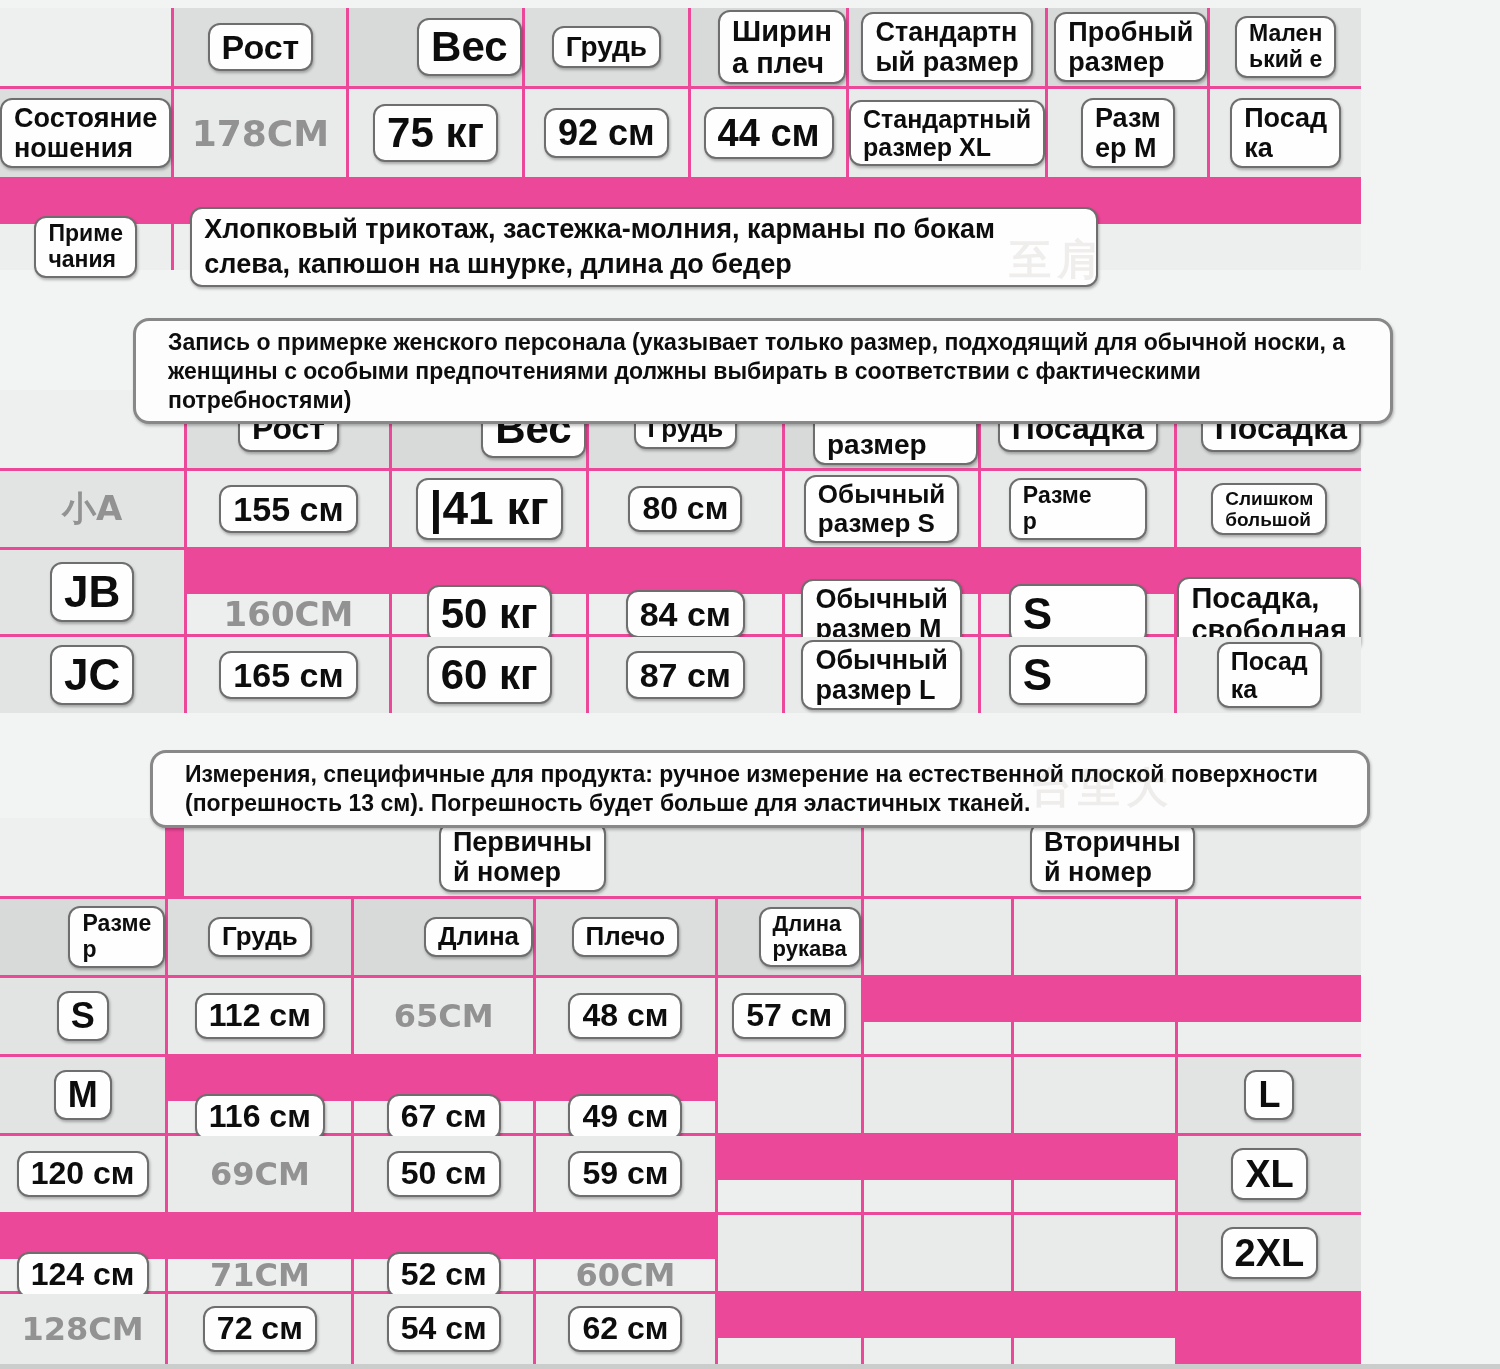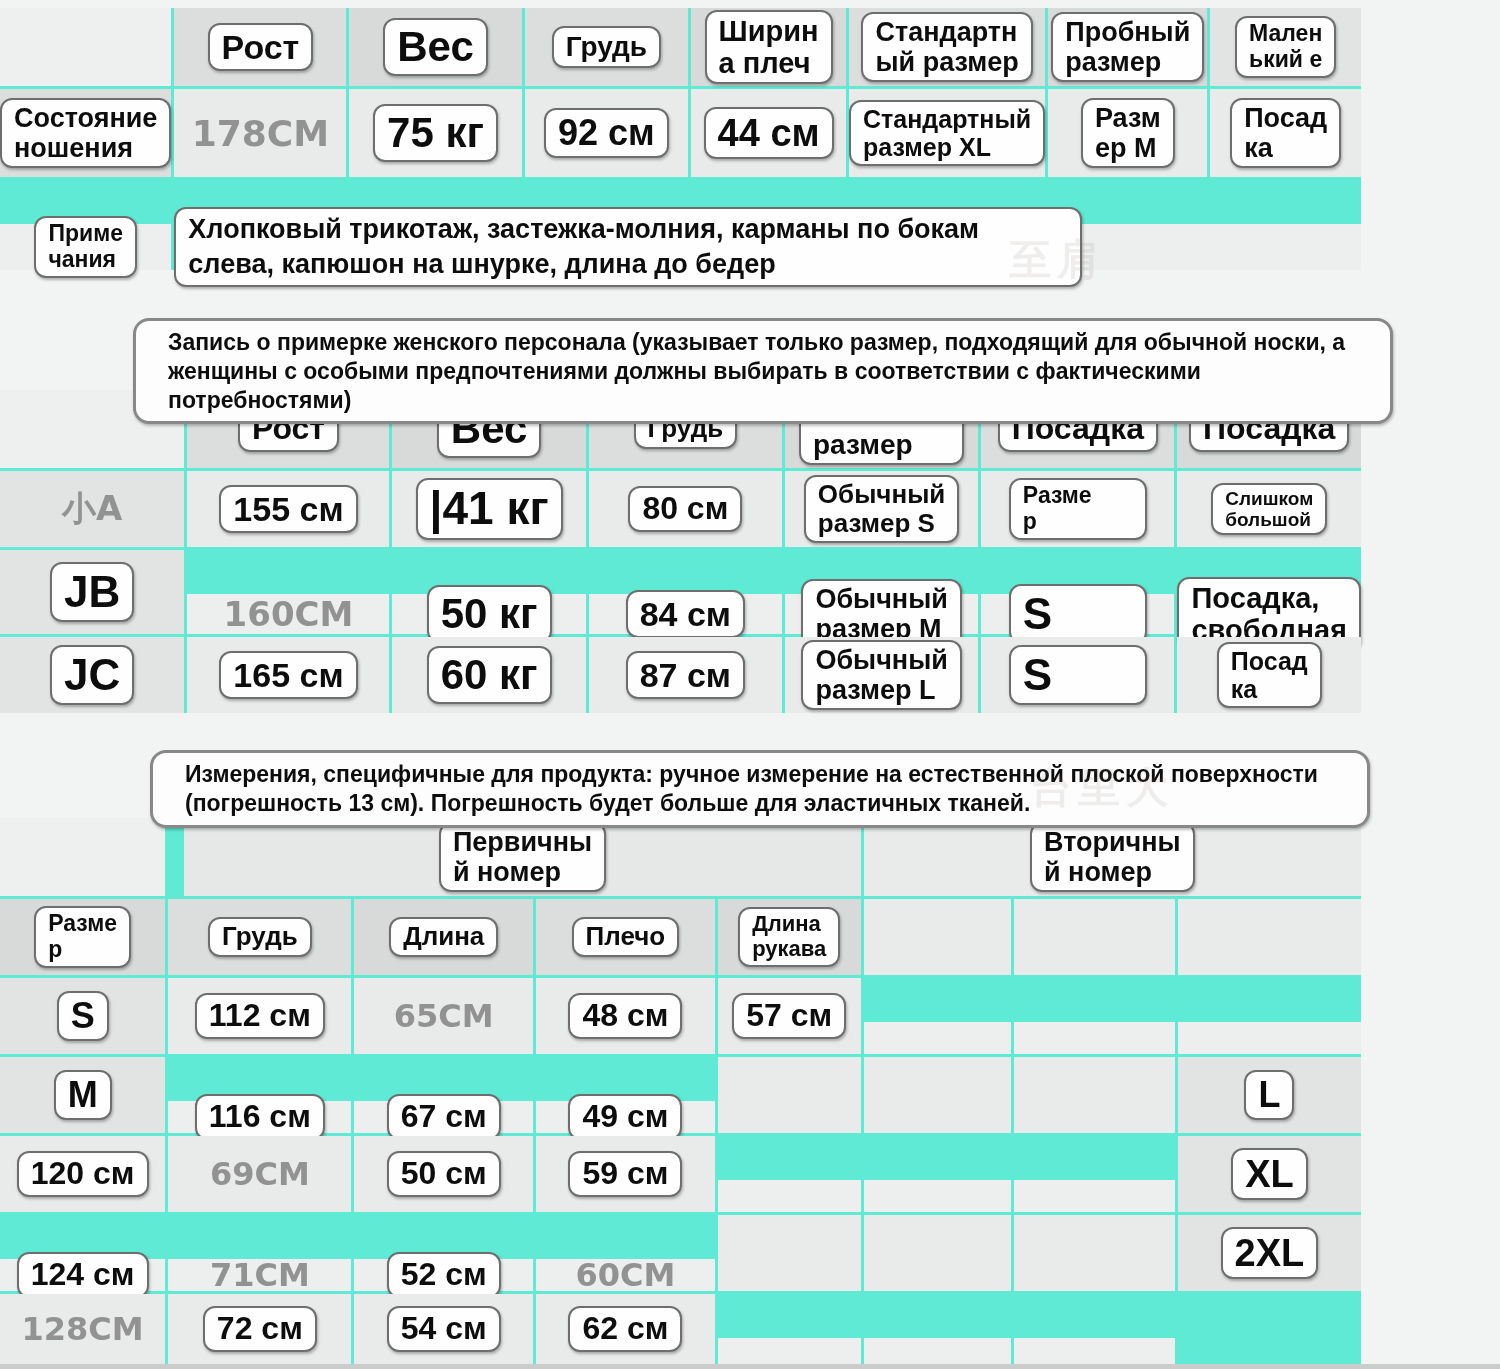--- a/index.html
+++ b/index.html
@@ -5,31 +5,31 @@
   html,body{margin:0;padding:0;}
   body{
     width:1500px;height:1369px;overflow:hidden;position:relative;
     background:#f2f3f3;
     font-family:"Liberation Sans",sans-serif;
     color:#0d0d0d;
   }
   .spacer8{height:8px;}
   .spacer38{height:38px;}
   .strip35{height:35px;}
-  .grid{display:grid;width:1361px;gap:3px;background:#5eead4;}
+  .grid{display:grid;width:1361px;gap:3px;background:#ec4899;}
   .g1{grid-template-columns:185fr 200fr 200fr 190fr 180fr 185fr 185fr 175fr;
       grid-template-rows:78px 88px 90px;}
   .g2{grid-template-columns:210fr 230fr 220fr 220fr 220fr 220fr 180fr;
       grid-template-rows:78px 76px 84px 76px;}
   .g3{grid-template-columns:185fr 205fr 200fr 200fr 160fr 165fr 180fr 205fr;
       grid-template-rows:78px 76px 76px 76px 76px 76px 70px;}
   .cell{display:flex;align-items:center;justify-content:center;overflow:visible;}
   
   .tA{background:#dcdede;}   
-  .tB{background:#d8dada;}   
+  .tB{background:#d8dada;justify-content:flex-end;}   
   .tC{background:#e9eaea;}   
   .tD{background:#e2e4e4;}   
   .tE{background:#eeefef;}   
   .tF{background:#edeeee;margin-top:44px;}   
   .tG{background:#e6e8e8;}   
   .box{
     display:inline-block;background:#fefefe;border:2px solid #6e6e6e;
     border-radius:12px;padding:3px 12px;font-weight:700;
     box-shadow:1px 2px 3px rgba(0,0,0,.28);
     white-space:pre-line;line-height:1.12;text-align:center;
@@ -45,21 +45,21 @@
   .fs46{font-size:46px;}
   .introRow{position:relative;height:82px;}
   .introRow3{position:relative;height:70px;}
   .introBox{
     position:absolute;background:#fdfdfd;border:3px solid #888;
     border-radius:16px;padding:7px 32px;font-weight:700;font-size:23px;
     line-height:1.25;box-shadow:1px 2px 3px rgba(0,0,0,.25);
   }
   .introBox.b2{left:133px;top:10px;width:1190px;}
   .introBox.b3{left:150px;top:2px;width:1150px;}
-  .notesWrap{justify-content:flex-start;position:relative;}
+  .notesWrap{justify-content:flex-start;padding-left:16px;position:relative;}
   .notesBox{width:880px;text-align:left;font-size:27px;line-height:1.3;position:relative;}
   .watermark{
     position:absolute;color:#8a8276;opacity:.12;font-weight:700;
     font-size:42px;letter-spacing:6px;pointer-events:none;
   }
   .wm1{left:835px;top:8px;}
   .wm2{left:1030px;top:12px;}
   .bottomline{height:5px;background:#cbcccc;}
 </style>
 </head>

